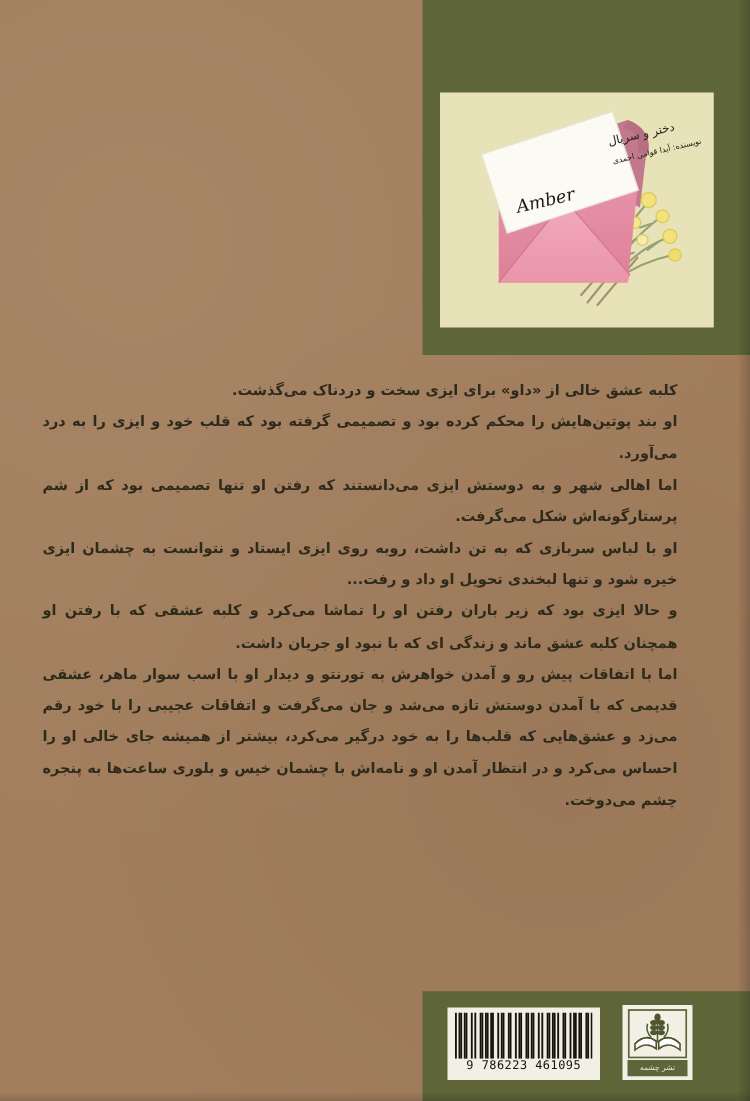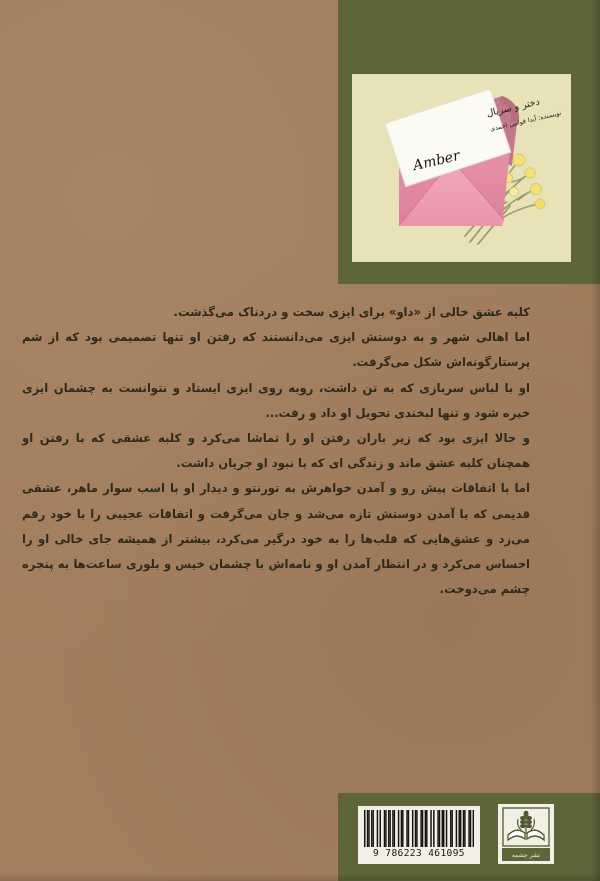--- a/index.html
+++ b/index.html
@@ -36,21 +36,21 @@
     background:#5d6539;
   }
   #art-frame{
     position:absolute;left:14px;top:74px;width:219px;height:188px;
     background:#e8e2b9;
   }
   #art-canvas{position:absolute;inset:0;}
 
   
   #blurb{
-    position:absolute;left:22px;top:300px;width:508px;
+    position:absolute;left:34px;top:300px;width:508px;
     direction:rtl;
     text-align:justify;
     color:#2e2a1c;
     font-family:"DejaVu Sans", sans-serif;
     font-size:11.6px;
     line-height:25.2px;
     font-weight:700;
     letter-spacing:.1px;
   }
   #blurb p{margin:0 0 0 0;text-align:justify;text-align-last:right;}
@@ -172,20 +172,21 @@
           <text class="card-line" x="141" y="65" font-size="6.4" text-anchor="end" direction="rtl">نویسنده: آیدا قوامی احمدی</text>
 
           <text x="58" y="86" font-size="14" font-style="italic" font-family="DejaVu Serif, serif" fill="#1b1813">Amber</text>
         </g>
       </svg>
     </div>
   </div>
 
   <div id="blurb">
     <p>کلبه عشق خالی از «داو» برای ایزی سخت و دردناک می‌گذشت.</p>
+    <p>او بند پوتین‌هایش را محکم کرده بود و تصمیمی گرفته بود که قلب خود و ایزی را به درد می‌آورد.</p>
     <p>اما اهالی شهر و به دوستش ایزی می‌دانستند که رفتن او تنها تصمیمی بود که از شم پرستارگونه‌اش شکل می‌گرفت.</p>
     <p>او با لباس سربازی که به تن داشت، روبه روی ایزی ایستاد و نتوانست به چشمان ایزی خیره شود و تنها لبخندی تحویل او داد و رفت...</p>
     <p>و حالا ایزی بود که زیر باران رفتن او را تماشا می‌کرد و کلبه عشقی که با رفتن او همچنان کلبه عشق ماند و زندگی ای که با نبود او جریان داشت.</p>
     <p>اما با اتفاقات پیش رو و آمدن خواهرش به تورنتو و دیدار او با اسب سوار ماهر، عشقی قدیمی که با آمدن دوستش تازه می‌شد و جان می‌گرفت و اتفاقات عجیبی را با خود رقم می‌زد و عشق‌هایی که قلب‌ها را به خود درگیر می‌کرد، بیشتر از همیشه جای خالی او را احساس می‌کرد و در انتظار آمدن او و نامه‌اش با چشمان خیس و بلوری ساعت‌ها به پنجره چشم می‌دوخت.</p>
   </div>
 
   <div id="footer-panel">
 
     <div id="barcode-box">
       <svg id="barcode-bars" viewBox="0 0 110 37" preserveAspectRatio="none">

